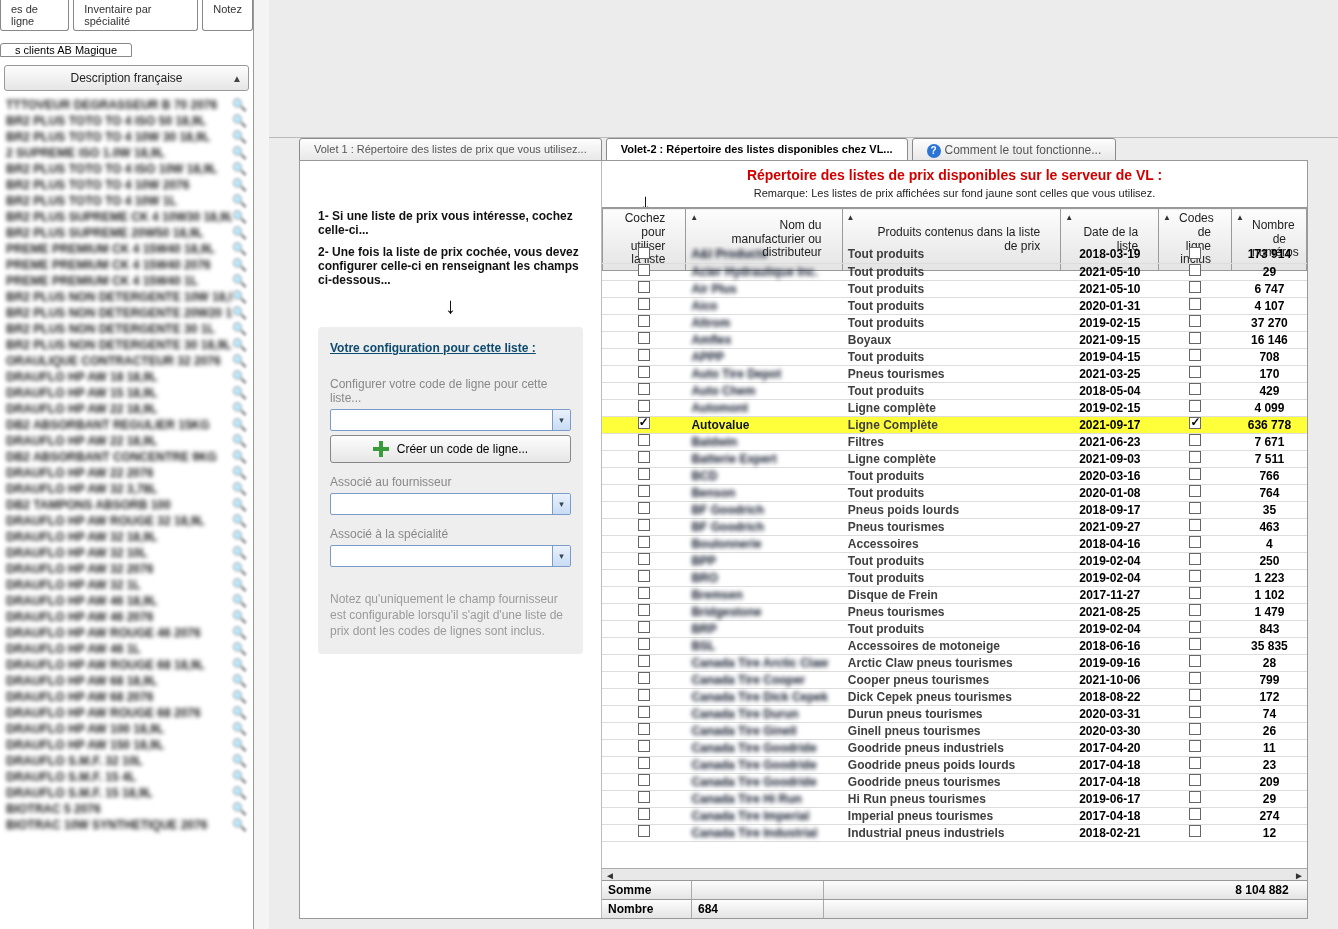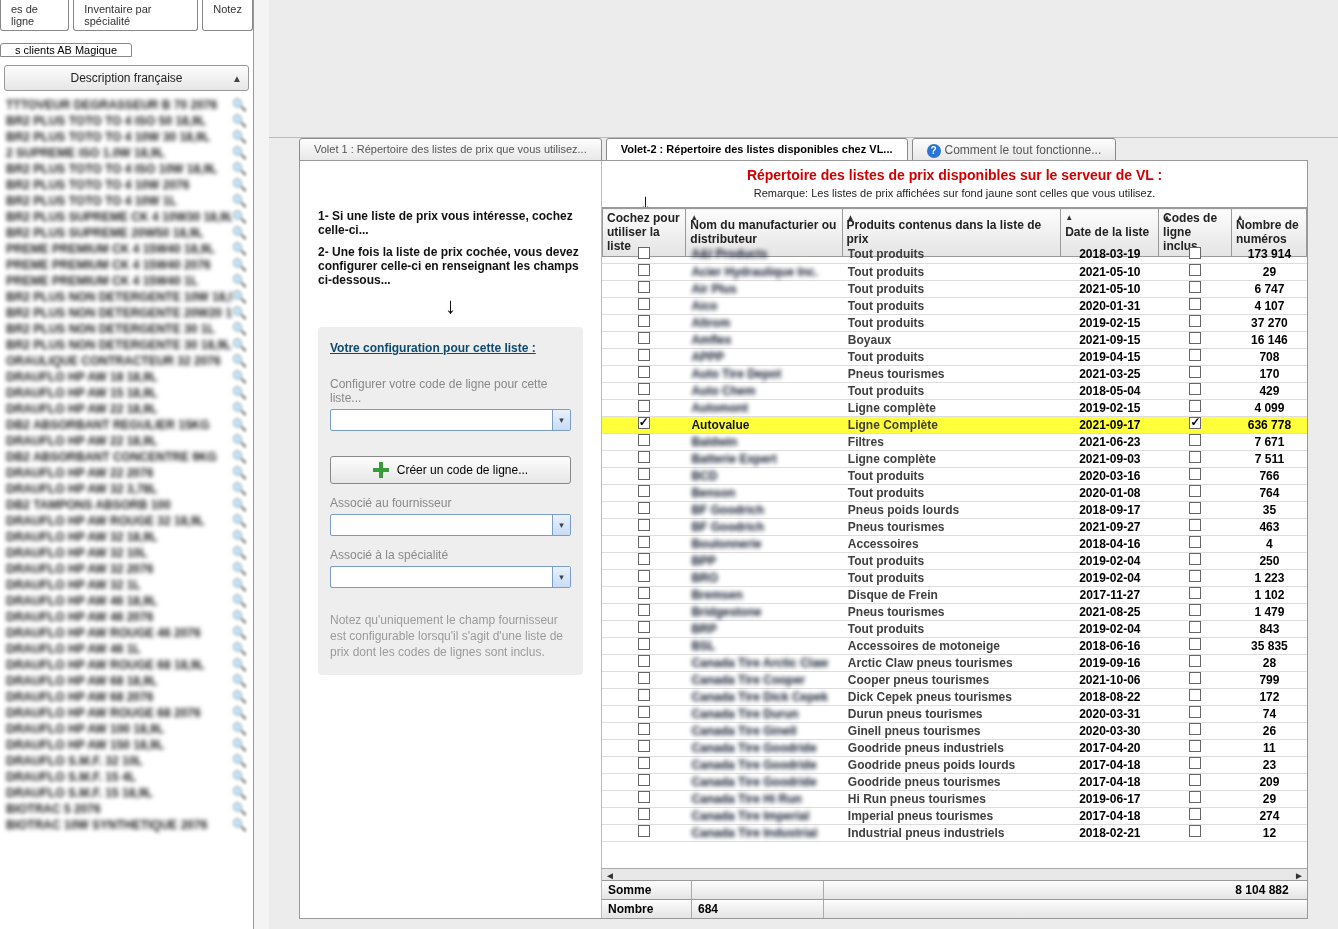--- a/index.html
+++ b/index.html
@@ -30,35 +30,35 @@
   .inner { display:flex; height:100%; }
   .col-left { width:302px; border-right:1px solid #bbb; padding:40px 18px 10px 18px; background:#fff;}
   .step { font-weight:bold; font-size:12px; margin:8px 0; color:#111;}
   .down-arrow { font-size:22px; color:#000; text-align:center; margin:-2px 0 6px 0; font-weight:bold;}
   .config-box { background:#eee; border-radius:4px; padding:14px 12px; margin-top:8px;}
   .config-title { font-weight:bold; text-decoration:underline; color:#0c4a6e; margin-bottom:22px; display:block;}
   .cfg-label { color:#888; font-size:12px; margin:12px 0 4px 0; display:block;}
   .combo { width:100%; height:22px; background:#fff; border:1px solid #7a9cc6; border-radius:2px; position:relative;}
   .combo .dd { position:absolute; right:0; top:0; width:18px; height:20px; background:linear-gradient(#eaf1fb,#c8dcf4); border-left:1px solid #7a9cc6; display:flex; align-items:center; justify-content:center; font-size:9px; color:#345;}
   .btn-row { display:flex; align-items:center; margin-top:4px;}
-  .create-btn { flex:1; height:28px; background:linear-gradient(#fdfdfd,#e6e6e6); border:1px solid #888; border-radius:3px; display:flex; align-items:center; justify-content:center; gap:8px; cursor:pointer;margin-top:21px;}
+  .create-btn { flex:1; height:28px; background:linear-gradient(#fdfdfd,#e6e6e6); border:1px solid #888; border-radius:3px; display:flex; align-items:center; justify-content:center; gap:8px; cursor:pointer;}
   .plus-ico { width:16px; height:16px; position:relative; }
   .plus-ico::before, .plus-ico::after { content:""; position:absolute; background:#3a9b3a; }
   .plus-ico::before { left:6px; top:0; width:4px; height:16px; }
   .plus-ico::after { top:6px; left:0; width:16px; height:4px; }
   .note { color:#9a9a9a; font-size:12px; margin-top:24px; line-height:1.35;}
 
   
   .col-right { flex:1; display:flex; flex-direction:column; position:relative;}
   .r-header { text-align:center; font-weight:bold; color:#d00000; font-size:14px; padding:6px 0 2px 0;}
   .r-remark { text-align:center; font-size:11px; color:#222; padding:2px 0 6px 0;}
   .big-arrow { position:absolute; left:38px; top:28px; font-size:22px; font-weight:bold; color:#000;}
   .grid-wrap { flex:1; overflow:hidden; border-top:1px solid #999; margin-top:2px; position:relative;}
   table.grid { width:100%; border-collapse:collapse; table-layout:fixed;}
-  .grid th { background:linear-gradient(#fdfdfd,#e4e4e4); border:1px solid #9a9a9a; font-size:11px; font-weight:bold; color:#222; padding:3px 4px; position:relative; text-align:left; line-height:1.15;}
+  .grid th { background:linear-gradient(#fdfdfd,#e4e4e4); border:1px solid #9a9a9a; font-size:11px; font-weight:normal; color:#222; padding:3px 20px; position:relative; text-align:right; line-height:1.15;}
   .sort-ico { font-size:8px; color:#333; position:absolute; left:4px; top:4px;}
   .grid td { border-bottom:1px solid #ddd; padding:0 6px; height:17px; font-size:12px; color:#000; white-space:nowrap; overflow:hidden;}
   .grid tbody tr td.c1 { text-align:center;}
   .grid tbody tr td.c2 { color:#0f172a; filter:blur(2px); font-weight:600;}
   .grid tbody tr td.c3 { font-weight:bold; color:#404040;}
   .grid tbody tr td.c4 { font-weight:bold; text-align:center;}
   .grid tbody tr td.c5 { text-align:center; color:#666;}
   .grid tbody tr td.c6 { font-weight:bold; text-align:center;}
   .chk { display:inline-block; width:12px; height:12px; border:1px solid #666; background:#fff; position:relative;}
   .chk.checked::after { content:"✓"; position:absolute; left:0; top:-3px; font-size:12px; font-weight:bold; color:#000;}

